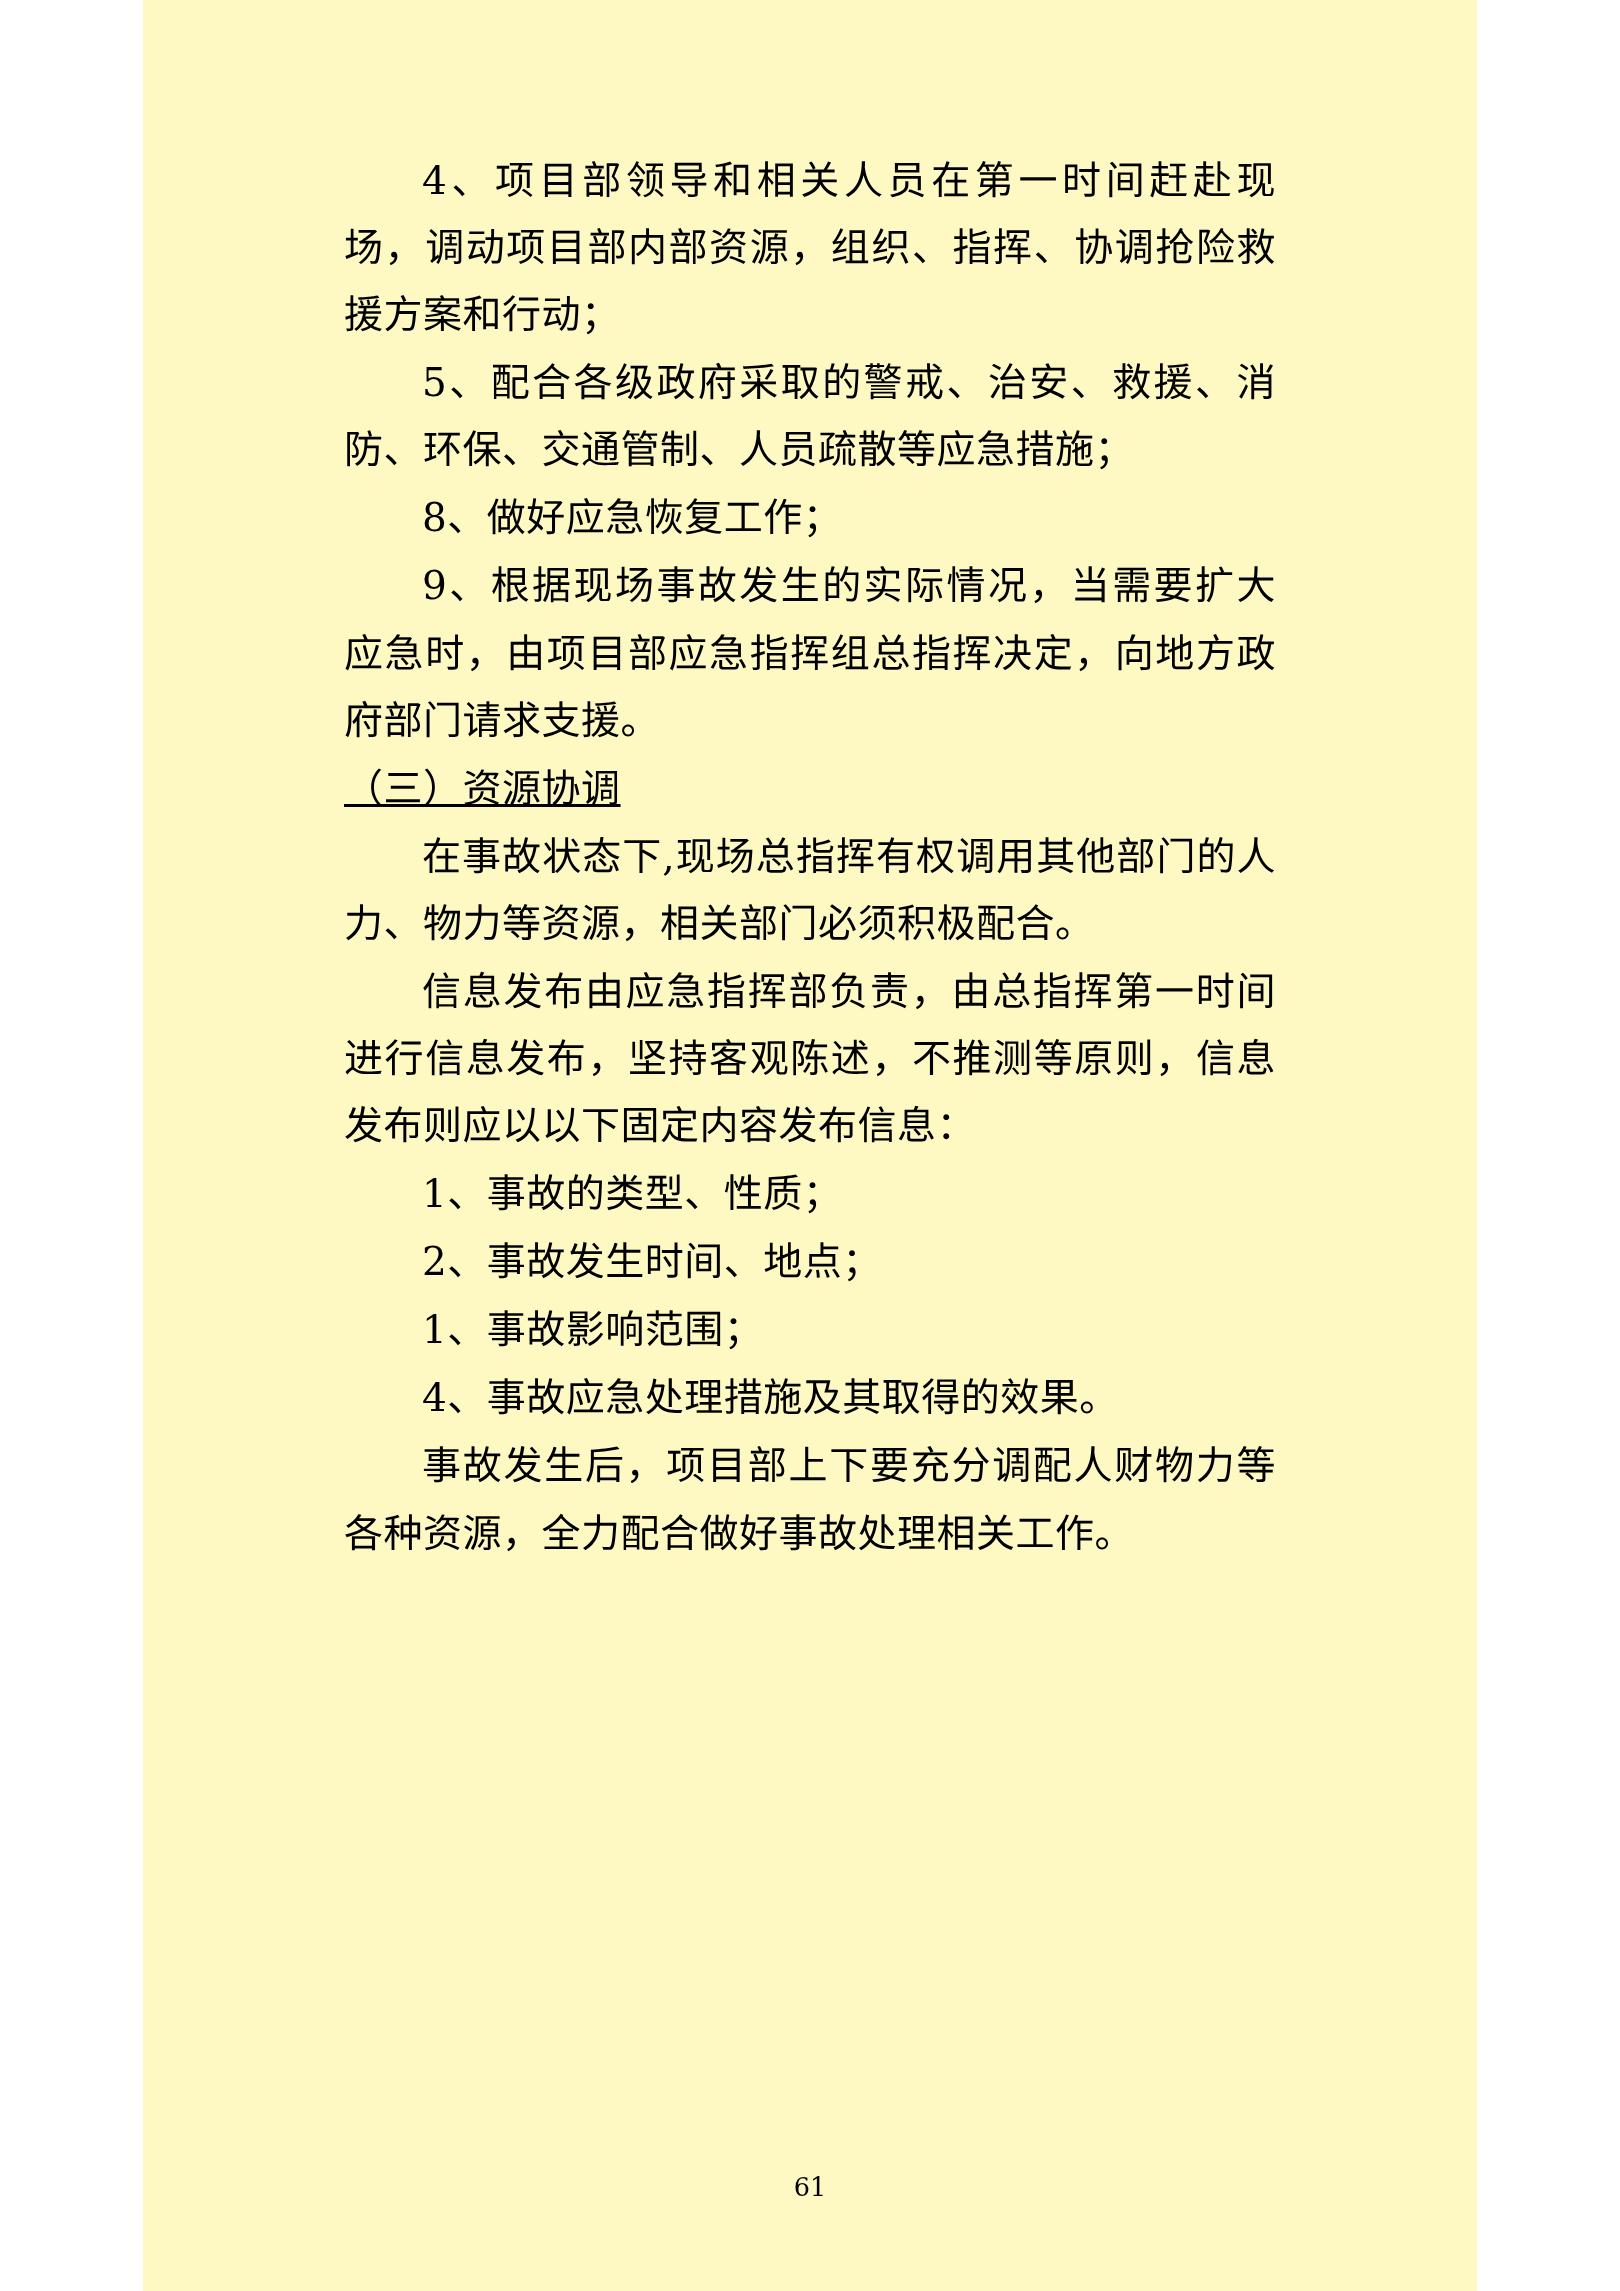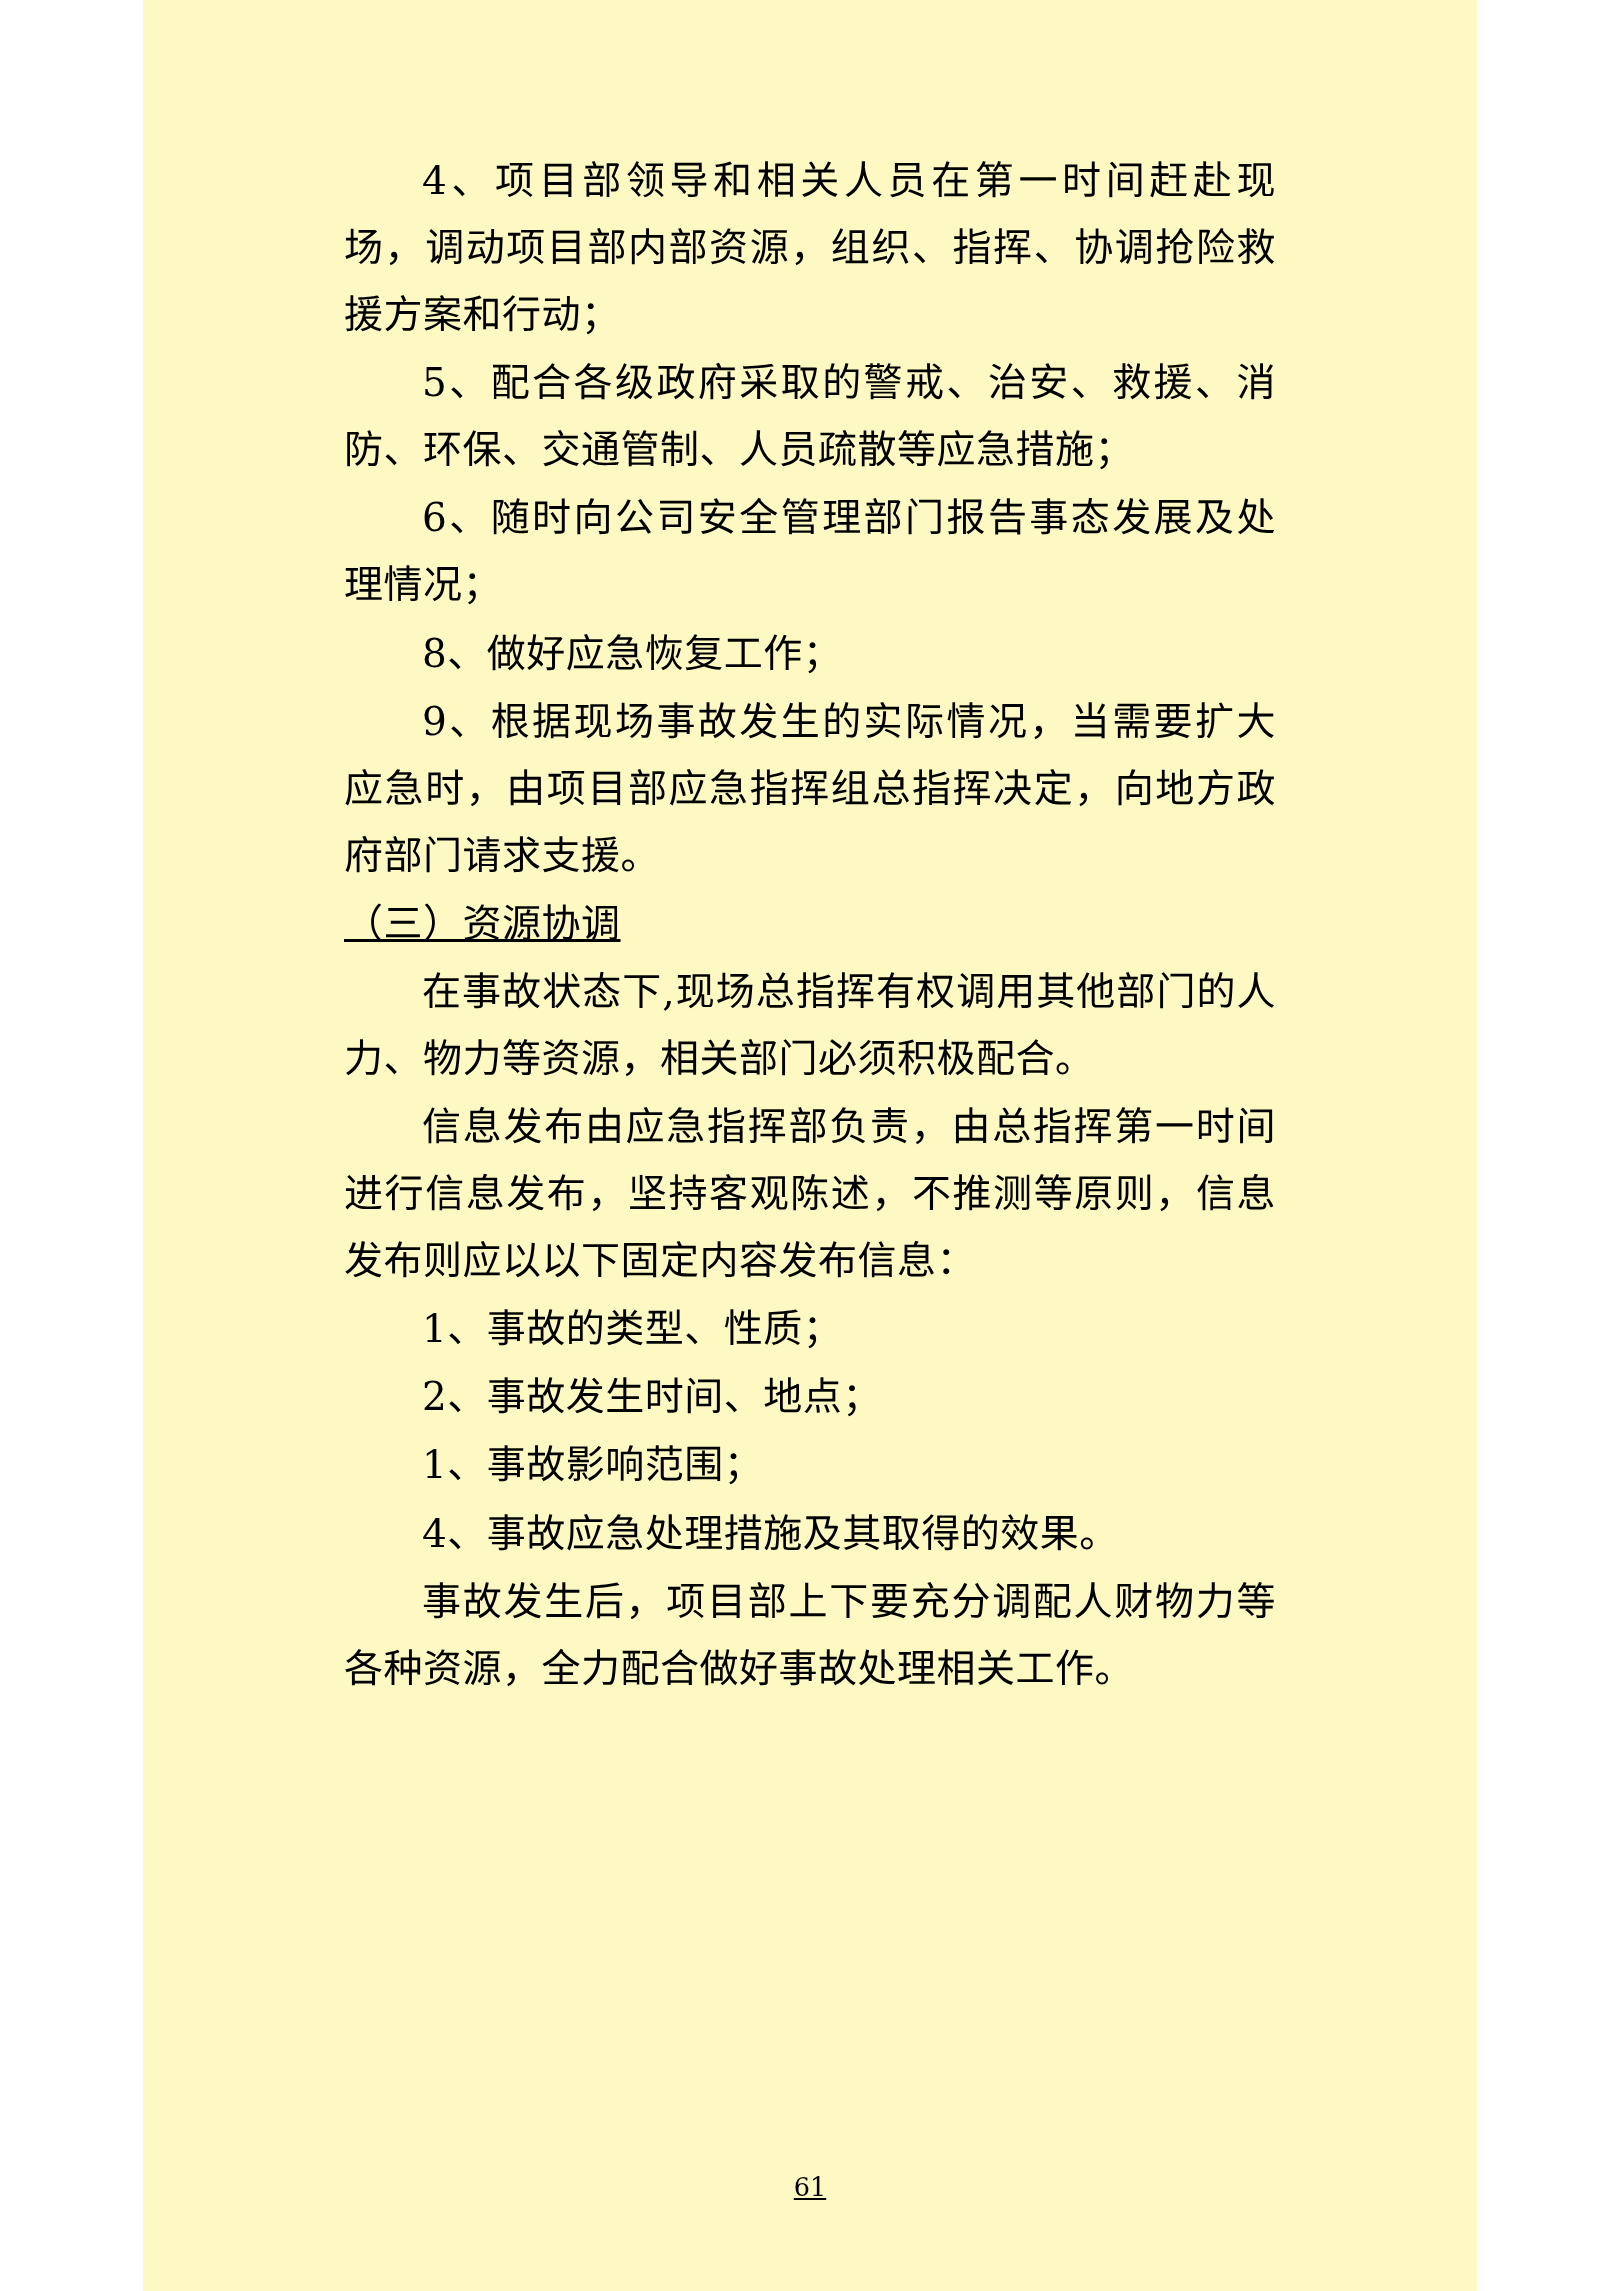--- a/index.html
+++ b/index.html
@@ -39,32 +39,30 @@
   }
   .page-number {
     position: absolute;
     left: 0;
     right: 0;
     bottom: 90px;
     text-align: center;
     font-size: 25.5px;
     font-family: "DejaVu Serif", "Liberation Serif", serif;
     color: #000000;
-    text-decoration: underline;
   }
 </style>
 </head>
 <body>
 
 <div class="page">
   <div class="body-text">
 
     <p class="para">4、项目部领导和相关人员在第一时间赶赴现场，调动项目部内部资源，组织、指挥、协调抢险救援方案和行动；</p>
     <p class="para">5、配合各级政府采取的警戒、治安、救援、消防、环保、交通管制、人员疏散等应急措施；</p>
-    <p class="para">6、随时向公司安全管理部门报告事态发展及处理情况；</p>
     <p class="para">8、做好应急恢复工作；</p>
     <p class="para">9、根据现场事故发生的实际情况，当需要扩大应急时，由项目部应急指挥组总指挥决定，向地方政府部门请求支援。</p>
     <p class="heading">（三）资源协调</p>
     <p class="para">在事故状态下,现场总指挥有权调用其他部门的人力、物力等资源，相关部门必须积极配合。</p>
     <p class="para">信息发布由应急指挥部负责，由总指挥第一时间进行信息发布，坚持客观陈述，不推测等原则，信息发布则应以以下固定内容发布信息：</p>
     <p class="para">1、事故的类型、性质；</p>
     <p class="para">2、事故发生时间、地点；</p>
     <p class="para">1、事故影响范围；</p>
     <p class="para">4、事故应急处理措施及其取得的效果。</p>
     <p class="para">事故发生后，项目部上下要充分调配人财物力等各种资源，全力配合做好事故处理相关工作。</p>

